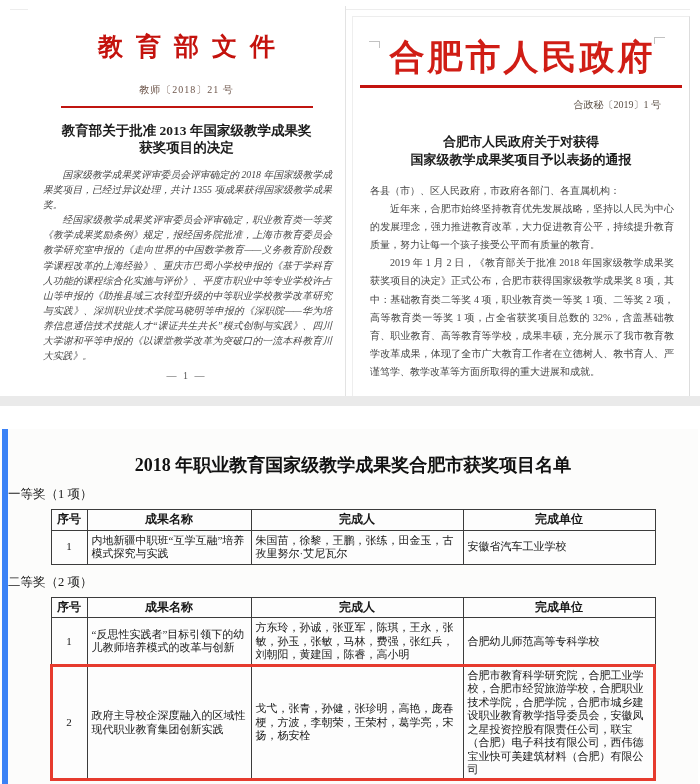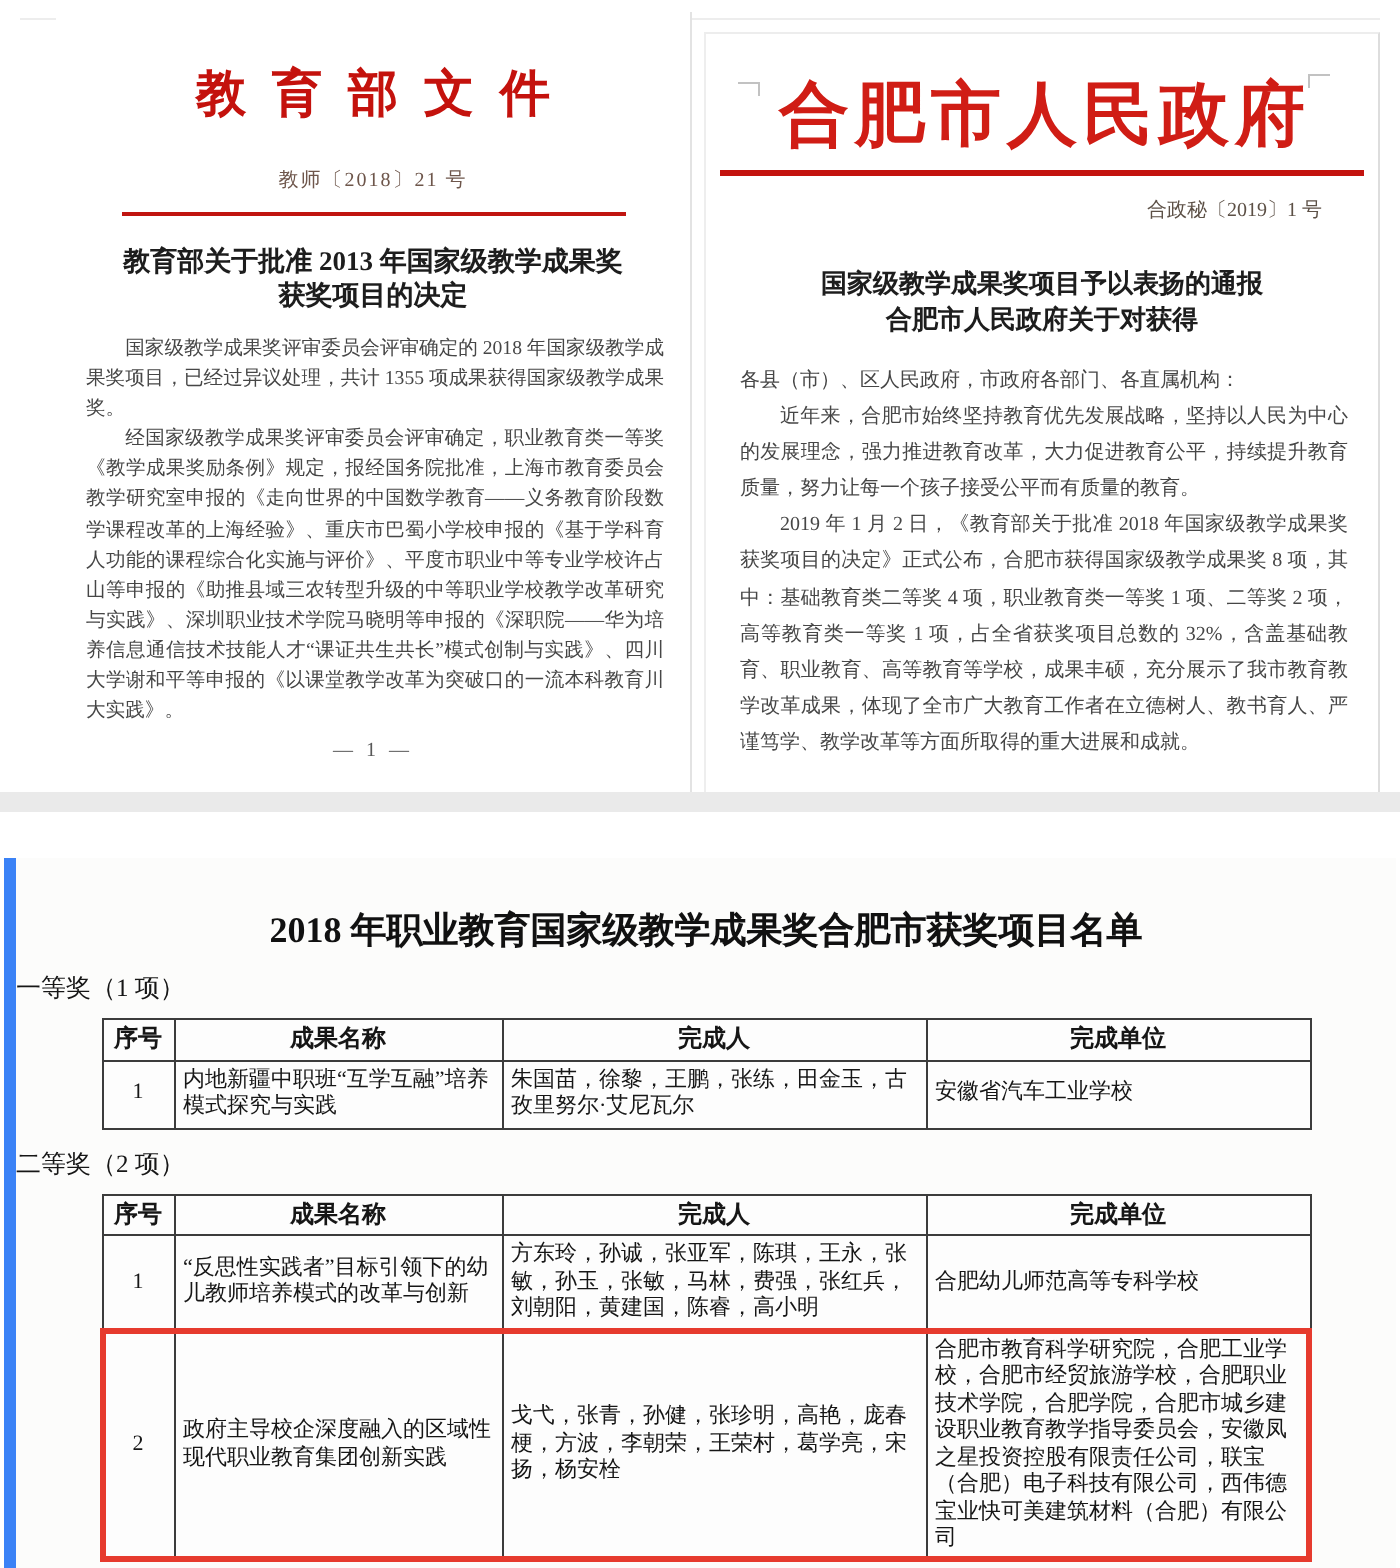--- a/index.html
+++ b/index.html
@@ -12,21 +12,21 @@
 
   
   .page-left { position:absolute; left:28px; top:6px; width:318px; height:390px; background:#ffffff;
                border-right:1px solid #e3e3e3; }
   .doc1-letterhead { margin-top:24px; text-align:center; color:#c4120d; font-size:25px; font-weight:bold;
                      letter-spacing:13px; text-indent:13px; }
   .doc1-num { margin-top:20px; text-align:center; font-size:10px; color:#6e564b; letter-spacing:1px; }
   .doc1-rule { width:252px; height:2px; background:#c01510; margin:9px auto 0; }
   .doc1-doctitle { margin-top:14px; text-align:center; font-weight:bold; color:#1d1d1d;
                    font-size:13.5px; line-height:17px; }
-  .doc1-body { margin:11px 13px 0 15px; font-size:9.8px; line-height:15.1px; text-align:justify; color:#464646; }
+  .doc1-body { margin:11px 13px 0 15px; font-size:9.8px; line-height:15.1px; text-align:justify; color:#464646;font-style:italic; }
   .doc1-body p { margin:0; text-indent:2em; }
   .doc1-pagenum { position:absolute; left:0; right:0; bottom:15px; text-align:center; font-size:10px;
                   color:#585858; letter-spacing:2px; }
 
   
   .page-right { position:absolute; left:352px; top:16px; width:338px; height:380px; background:#ffffff;
                 border-left:1px solid #eeeeee; border-right:1px solid #dddddd; border-top:1px solid #ededed; }
   .mark-left  { left:16px; top:24px; border-top:1px solid #c2c2c2; border-right:1px solid #c2c2c2; }
   .mark-right { right:24px; top:20px; border-top:1px solid #c2c2c2; border-left:1px solid #c2c2c2; }
   .doc2-letterhead { margin-top:17px; text-align:center; color:#d01d15; font-size:35px; font-weight:bold;
@@ -75,22 +75,22 @@
     <div class="doc1-pagenum">— 1 —</div>
   </div>
 
   <div class="page-right">
     <div class="corner-mark mark-left"></div>
     <div class="corner-mark mark-right"></div>
     <div class="doc2-letterhead">合肥市人民政府</div>
     <div class="doc2-rule"></div>
     <div class="doc2-num">合政秘〔2019〕1 号</div>
     <div class="doc2-doctitle">
+      <div>合肥市人民政府关于对获得</div>
       <div>国家级教学成果奖项目予以表扬的通报</div>
-      <div>合肥市人民政府关于对获得</div>
     </div>
     <div class="doc2-body">
       <p>各县（市）、区人民政府，市政府各部门、各直属机构：</p>
       <p class="indent">近年来，合肥市始终坚持教育优先发展战略，坚持以人民为中心的发展理念，强力推进教育改革，大力促进教育公平，持续提升教育质量，努力让每一个孩子接受公平而有质量的教育。</p>
       <p class="indent">2019 年 1 月 2 日，《教育部关于批准 2018 年国家级教学成果奖获奖项目的决定》正式公布，合肥市获得国家级教学成果奖 8 项，其中：基础教育类二等奖 4 项，职业教育类一等奖 1 项、二等奖 2 项，高等教育类一等奖 1 项，占全省获奖项目总数的 32%，含盖基础教育、职业教育、高等教育等学校，成果丰硕，充分展示了我市教育教学改革成果，体现了全市广大教育工作者在立德树人、教书育人、严谨笃学、教学改革等方面所取得的重大进展和成就。</p>
     </div>
   </div>
 
   <div class="divider"></div>
 

